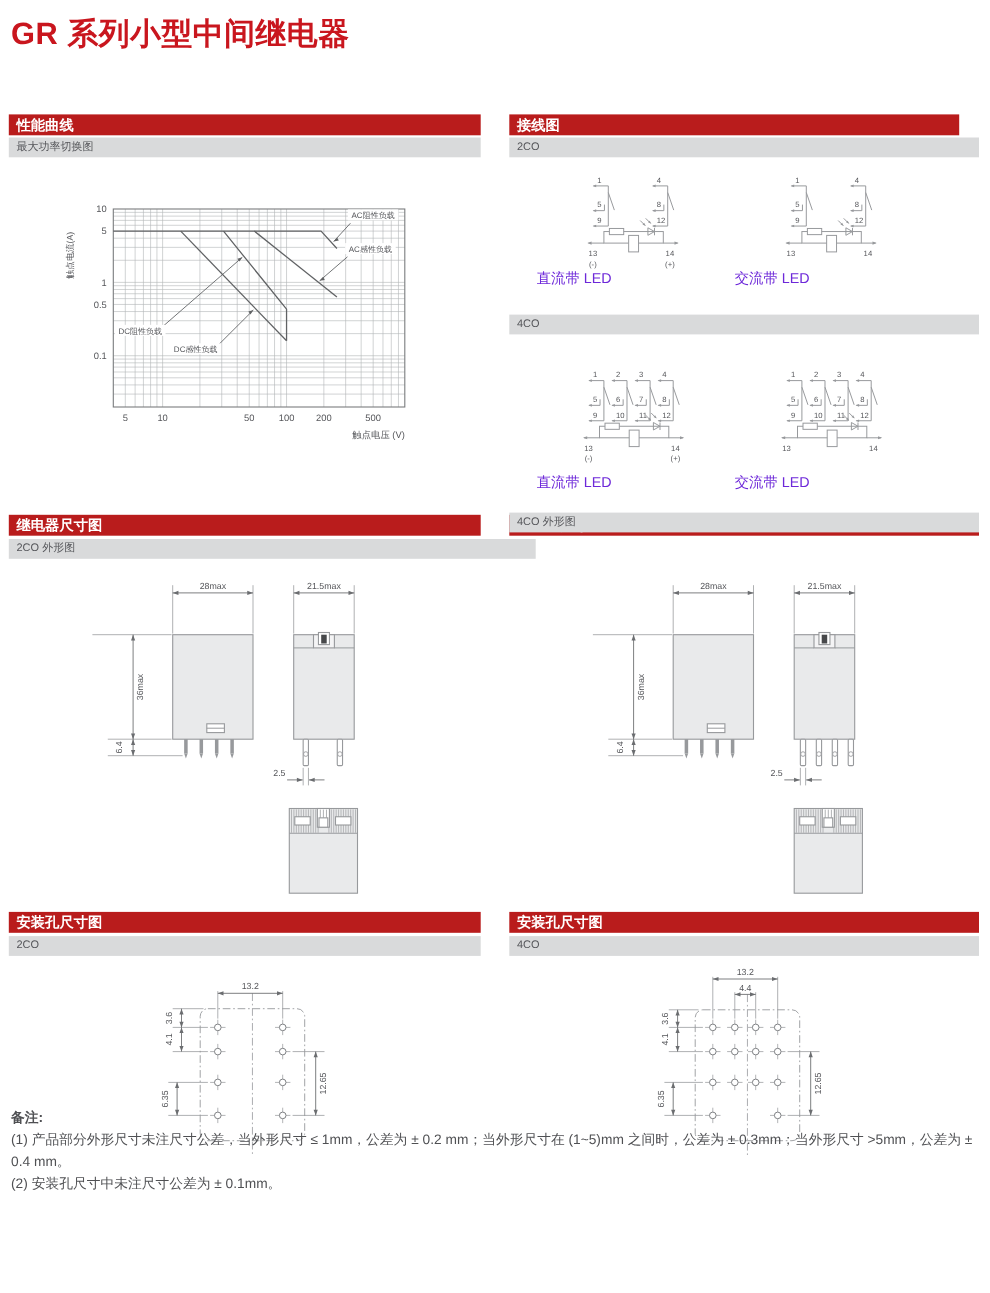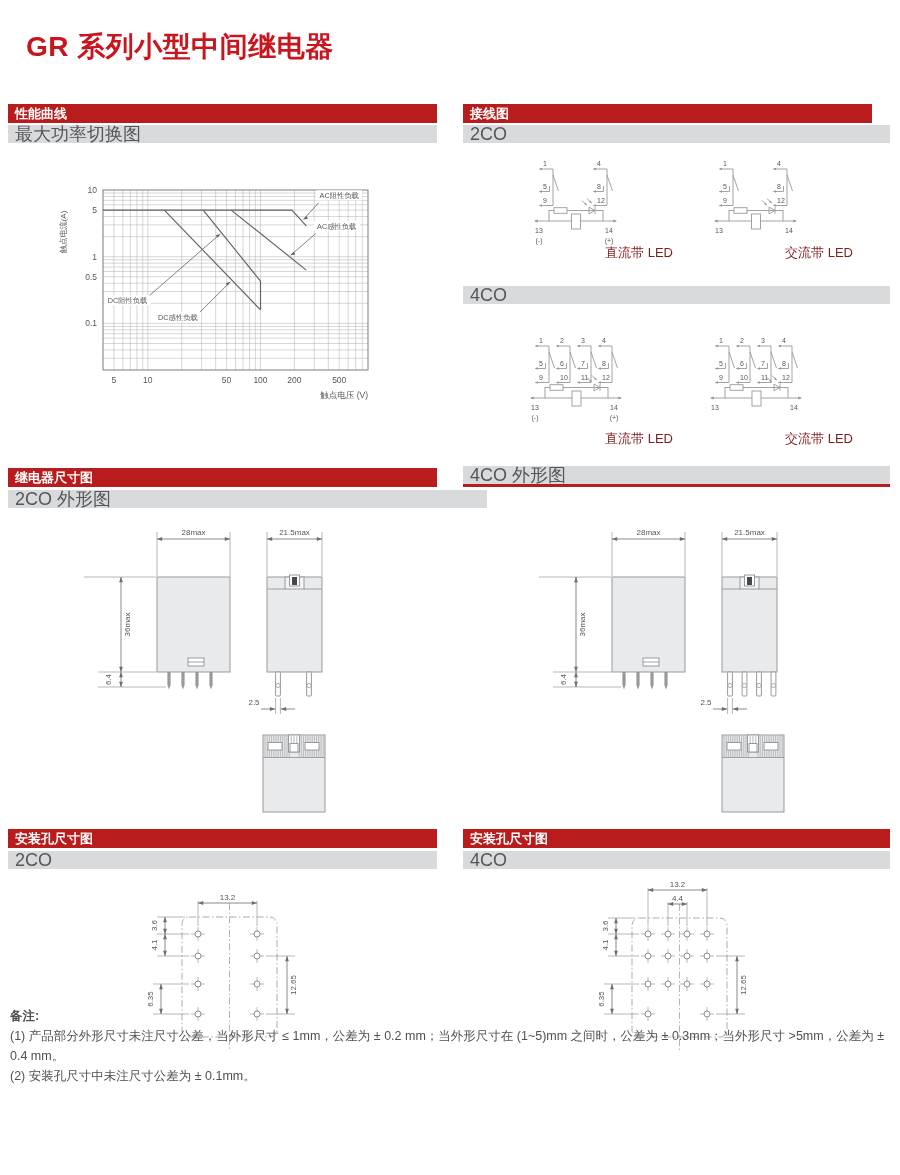--- a/index.html
+++ b/index.html
@@ -1,25 +1,25 @@
 <!DOCTYPE html>
 <html><head>
 <meta charset="utf-8">
 <style>
   html,body{margin:0;padding:0;}
   body{width:900px;height:1175px;position:relative;background:#fff;
        font-family:"Liberation Sans","DejaVu Sans",sans-serif;color:#4f5053;}
-  .title{position:absolute;left:10px;top:12px;margin:16px;font-size:28px;font-weight:bold;
+  .title{position:absolute;left:10px;top:12px;margin:0;font-size:28px;font-weight:bold;
          color:#c9161e;letter-spacing:.5px;}
   .hbar{position:absolute;height:19px;background:#b91c1c;color:#fff;font-size:13px;
         font-weight:bold;line-height:19px;padding-left:7px;box-sizing:border-box;}
-  .sbar{position:absolute;height:18px;background:#d9dadb;color:#55565a;font-size:18px;
+  .sbar{position:absolute;height:18px;background:#d9dadb;color:#55565a;font-size:10px;
         line-height:18px;padding-left:7px;box-sizing:border-box;}
   svg{position:absolute;overflow:visible;font-family:"Liberation Sans","DejaVu Sans",sans-serif;}
-  .cap{position:absolute;width:185px;text-align:right;font-size:13px;color:#7f1d1d;}
+  .cap{position:absolute;width:185px;text-align:left;font-size:13px;color:#6d28d9;}
   .notes{position:absolute;left:10px;top:1006px;width:878px;font-size:12.5px;
          line-height:20px;color:#4f5053;}
   .notes .nt{font-weight:bold;}
 </style>
 </head>
 <body>
 
 <h1 class="title">GR 系列小型中间继电器</h1>
 
 <div class="hbar" style="left:8px;top:104px;width:429px">性能曲线</div>

